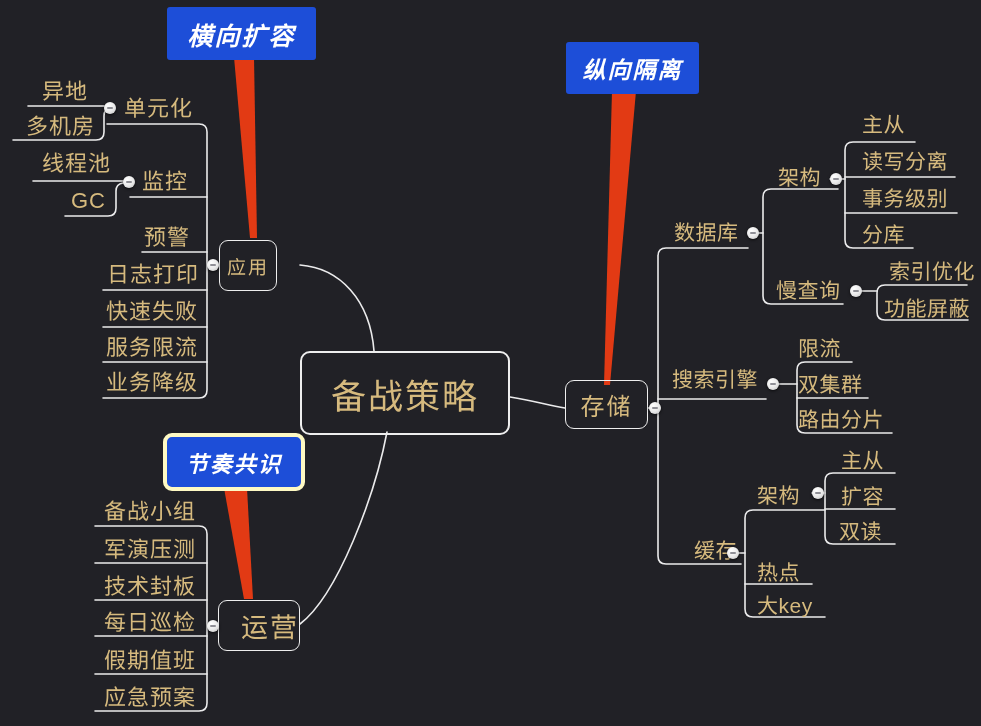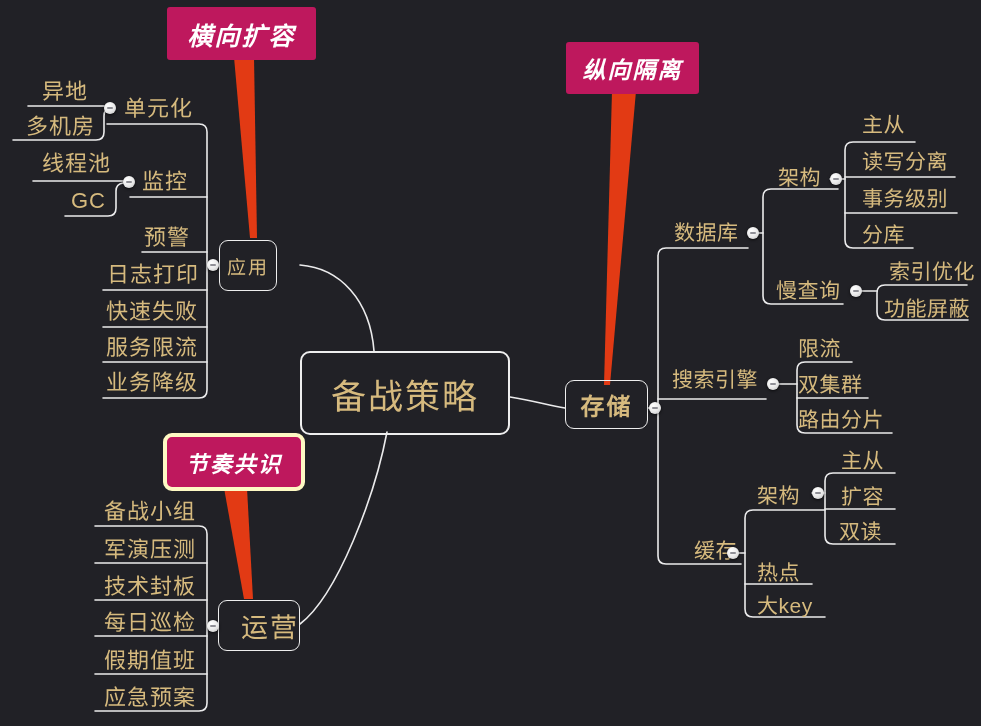--- a/index.html
+++ b/index.html
@@ -16,21 +16,21 @@
   }
   .u-label.sm{font-size:21px;letter-spacing:0.5px;}
   .node{
     position:absolute;display:flex;align-items:center;justify-content:center;
     color:#d6ba7e;border:1.6px solid #eeeeee;border-radius:9px;
     background:transparent;box-sizing:border-box;white-space:nowrap;letter-spacing:2px;
   }
   .node.root{border-width:2px;font-size:35px;border-radius:10px;}
   .callout{
     position:absolute;display:flex;align-items:center;justify-content:center;
-    background:#be185d;color:#ffffff;font-weight:bold;font-style:italic;
+    background:#1d4ed8;color:#ffffff;font-weight:bold;font-style:italic;
     border-radius:3px;box-sizing:border-box;white-space:nowrap;letter-spacing:2px;
   }
   .callout.selected{border:4px solid #fef9c3;border-radius:9px;}
   .handle{
     position:absolute;width:12px;height:12px;border-radius:50%;
     background:radial-gradient(circle at 35% 30%, #ffffff 0%, #e8e8e8 55%, #bfbfbf 100%);
     box-shadow:0 1px 3px rgba(0,0,0,0.65);cursor:pointer;
   }
   .handle::after{
     content:"";position:absolute;left:3px;top:5px;width:6px;height:2px;
@@ -90,21 +90,21 @@
     <g fill="#e23a14">
       <polygon points="234,57 254,57 257,238 250,238"></polygon>
       <polygon points="612,91 636,91 610,385 604,385"></polygon>
       <polygon points="224,488 247,488 253,599 244,599"></polygon>
     </g>
   </svg>
 
   <div class="node root" style="left:300px;top:351px;width:210px;height:84px;">备战策略</div>
   <div class="node" style="left:219px;top:240px;width:58px;height:51px;font-size:19px;">应用</div>
   <div class="node" style="left:218px;top:600px;width:82px;height:51px;font-size:27px;padding-left:22px;">运营</div>
-  <div class="node" style="left:565px;top:380px;width:83px;height:49px;font-size:24px;font-weight:bold;">存储</div>
+  <div class="node" style="left:565px;top:380px;width:83px;height:49px;font-size:24px;">存储</div>
 
   <div class="u-label" style="left:42px;top:80px;">异地</div>
   <div class="u-label" style="left:26px;top:115px;">多机房</div>
   <div class="u-label" style="left:124px;top:97px;">单元化</div>
   <div class="u-label" style="left:42px;top:152px;">线程池</div>
   <div class="u-label" style="left:71px;top:189px;">GC</div>
   <div class="u-label" style="left:142px;top:170px;">监控</div>
   <div class="u-label" style="left:144px;top:226px;">预警</div>
   <div class="u-label" style="left:107px;top:263px;">日志打印</div>
   <div class="u-label" style="left:106px;top:300px;">快速失败</div>

